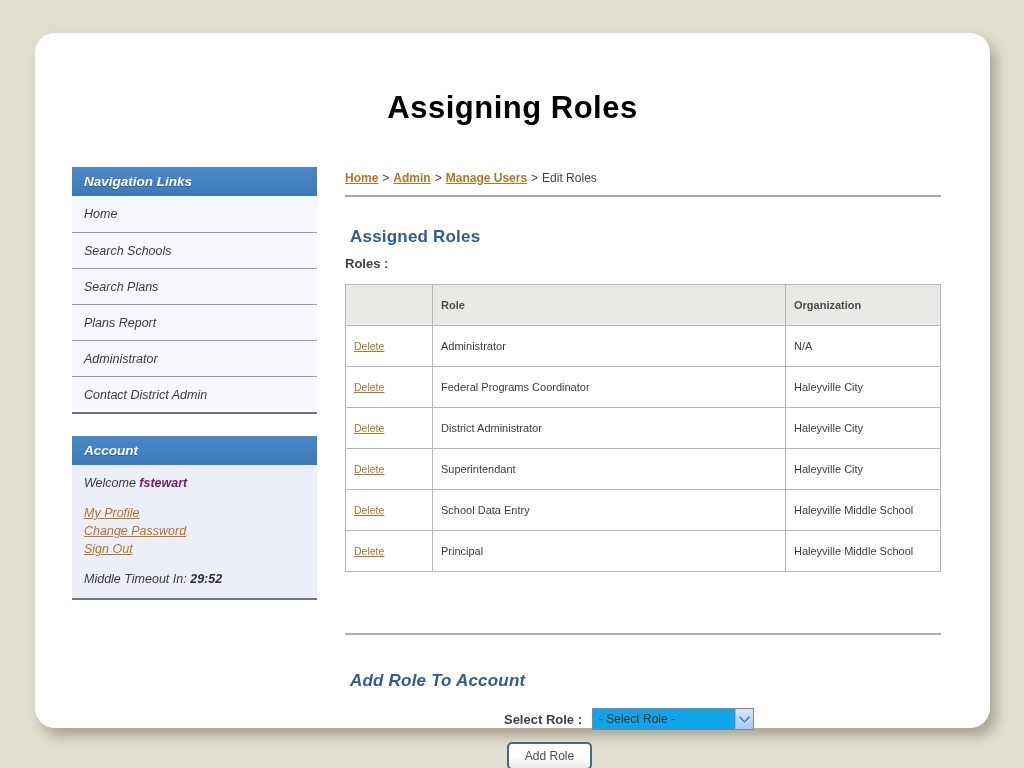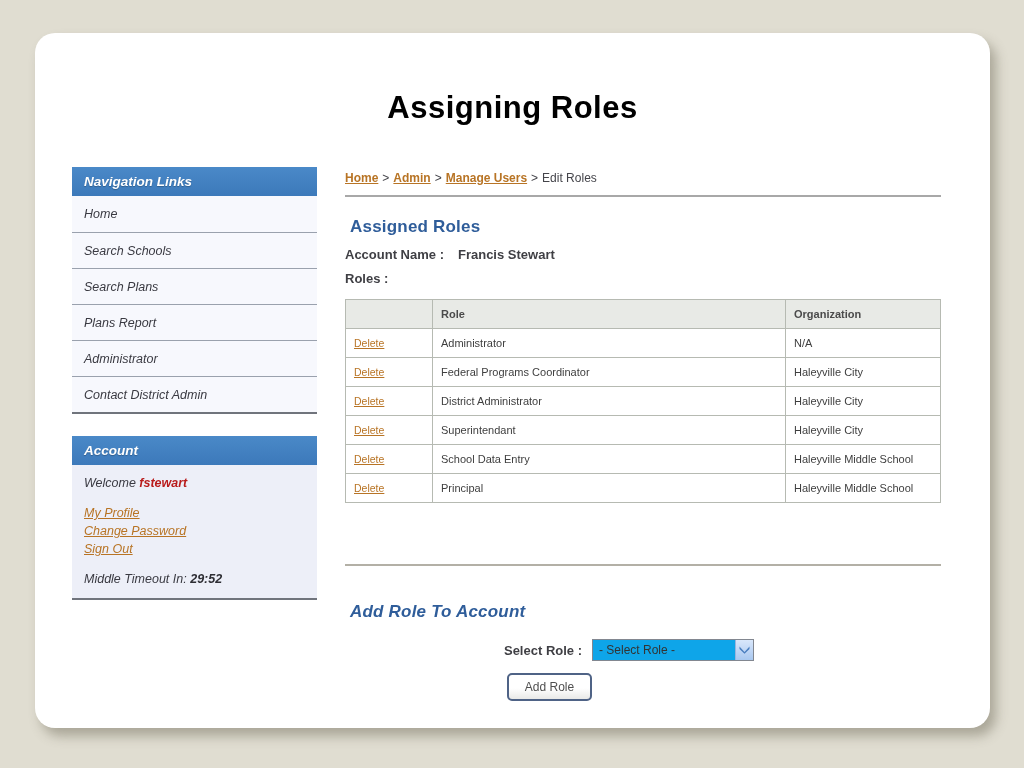--- a/index.html
+++ b/index.html
@@ -33,49 +33,49 @@
   .nav-item {
     background:#f7f8fd; height:36px; line-height:36px;
     padding-left:12px; font-size:12.5px; color:#3a3a42;
     border-top:1px solid #9aa1ad; cursor:pointer;
   }
   .nav-item:first-child { border-top:none; }
 
   .account-box { margin-top:22px; border-bottom:2px solid #70747c; }
   .account-body { background:#edeff8; padding:11px 12px 12px 12px; font-size:12.5px; color:#3a3a42; }
   .welcome-line { margin-bottom:14px; }
-  .welcome-line b { color:#b91c1c; }
+  .welcome-line b { color:#701a75; }
   .account-links a {
     display:block; color:#b87425; text-decoration:underline;
     font-size:12.5px; line-height:18px; cursor:pointer;
   }
   .session-line { margin-top:14px; }
   .session-line b { color:#2e2e34; }
 
   
   .main { position:absolute; left:310px; top:130px; width:596px; }
   .breadcrumb { font-size:12px; color:#44444a; padding-top:8px; }
   .breadcrumb a { color:#b87425; font-weight:bold; text-decoration:underline; cursor:pointer; }
   .breadcrumb .sep { color:#44444a; padding:0 4px; font-weight:normal; }
   .rule1 { border:none; border-top:2px solid #a8a8a8; margin-top:10px; }
 
   .section-heading {
     color:#2f5d9a; font-weight:bold; font-size:17px; letter-spacing:0.2px;
   }
-  .h-assigned { margin-top:20px; margin-left:5px; }
+  .h-assigned { margin-top:30px; margin-left:5px; }
   .meta-line { font-size:13px; font-weight:bold; color:#3f3f44; margin-top:10px; }
   .meta-line .val { margin-left:14px; }
   .roles-line { margin-top:9px; }
 
   table.roles {
     border-collapse:collapse; margin-top:13px; width:595px;
     font-size:11px; color:#3e3e3e; table-layout:fixed;
   }
   table.roles th, table.roles td {
-    border:1px solid #b6bab2; padding:8px 8px; overflow:hidden; white-space:nowrap;
+    border:1px solid #b6bab2; padding:14px 8px; overflow:hidden; white-space:nowrap;
   }
   table.roles th {
     background:#e8eae6; text-align:left; font-weight:bold;
     height:27px; color:#4b4b4b; font-size:11px;
   }
   table.roles td { height:25px; background:#fff; }
   .col-del { width:87px; }
   .col-role { width:353px; }
   .col-org { width:155px; }
   td a.delete-link { color:#b87425; text-decoration:underline; cursor:pointer; font-size:10.5px; }
@@ -138,21 +138,20 @@
         <div class="session-line"><span>Middle Timeout In: </span><b>29:52</b></div>
       </div>
     </div>
   </div>
 
   <div class="main">
     <div class="breadcrumb" id="breadcrumb"><a>Home</a><span class="sep">&gt;</span><a>Admin</a><span class="sep">&gt;</span><a>Manage Users</a><span class="sep">&gt;</span><span>Edit Roles</span></div>
     <hr class="rule1">
 
     <div class="section-heading h-assigned">Assigned Roles</div>
-    <div class="meta-line"><span>Account Name :</span><span class="val">Francis  Stewart</span></div>
     <div class="meta-line roles-line">Roles :</div>
 
     <table class="roles">
       <colgroup>
           <col class="col-del">
           <col class="col-role">
           <col class="col-org">
         </colgroup>
       <thead>
         <tr>

